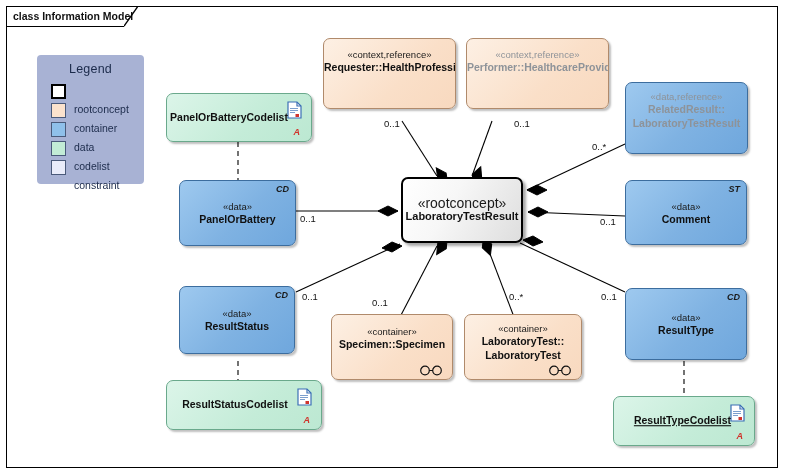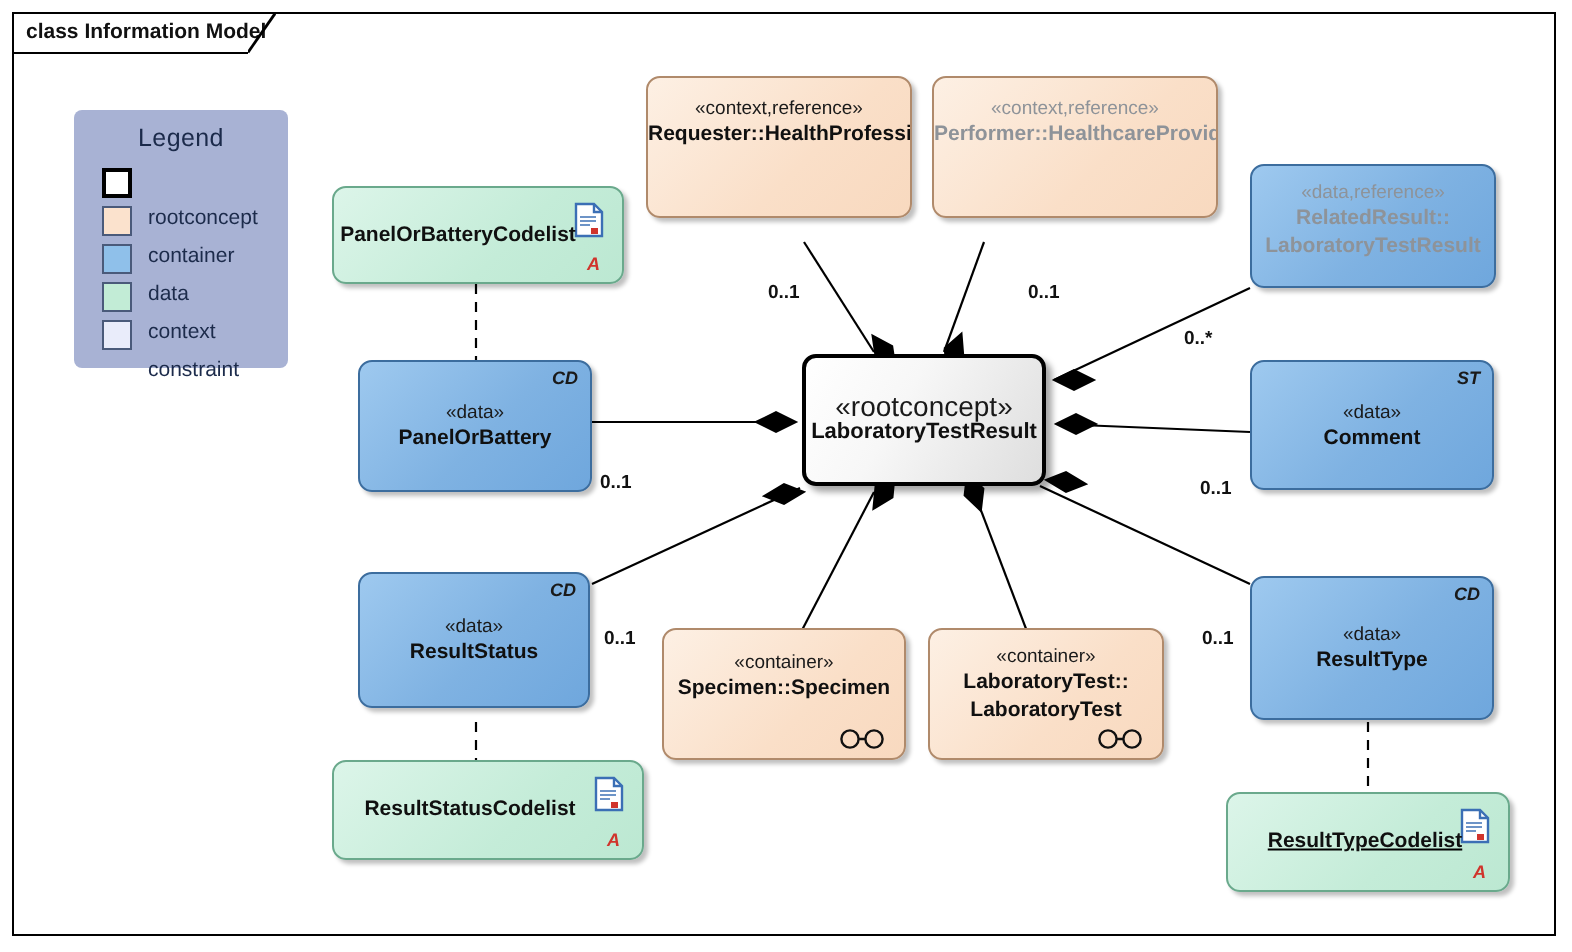--- a/index.html
+++ b/index.html
@@ -197,24 +197,23 @@
   
   .edges {
     position: absolute;
     left: 0; top: 0;
     width: 786px; height: 476px;
     pointer-events: none;
   }
   .mult {
     position: absolute;
     font-size: 9.5px;
-    font-weight: bold;
+    font-weight: normal;
     color: #111;
     white-space: nowrap;
-    margin-top: 23px;
   }
 </style>
 </head>
 <body>
 
 <div id="canvas">
 
   <div class="frame"></div>
   <div class="frame-tab">class Information Model</div>
   <div class="frame-tab-slant">
@@ -291,21 +290,21 @@
       <div class="legend-row">
         <span class="legend-swatch container"></span>
         <span class="legend-label">container</span>
       </div>
       <div class="legend-row">
         <span class="legend-swatch data"></span>
         <span class="legend-label">data</span>
       </div>
       <div class="legend-row">
         <span class="legend-swatch codelist"></span>
-        <span class="legend-label">context</span>
+        <span class="legend-label">codelist</span>
       </div>
       <div class="legend-row">
         <span class="legend-swatch constraint"></span>
         <span class="legend-label">constraint</span>
       </div>
     </div>
   </div>
 
   <div class="node container" style="left:323px;top:38px;width:133px;height:71px;">
     <div class="node-body">
@@ -314,21 +313,21 @@
     </div>
   </div>
 
   <div class="node container dim" style="left:466px;top:38px;width:143px;height:71px;">
     <div class="node-body">
       <div class="stereo">«context,reference»</div>
       <div class="nname">Performer::HealthcareProvider</div>
     </div>
   </div>
 
-  <div class="node data dim" style="left:625px;top:82px;width:123px;height:62px;">
+  <div class="node data dim" style="left:625px;top:82px;width:123px;height:72px;">
     <div class="node-body" style="padding-top:7px;">
       <div class="stereo">«data,reference»</div>
       <div class="nname">RelatedResult::</div>
       <div class="nname">LaboratoryTestResult</div>
     </div>
   </div>
 
   <div class="node data vcenter" style="left:625px;top:180px;width:122px;height:65px;">
     <div class="corner-tag">ST</div>
     <div class="node-body">

